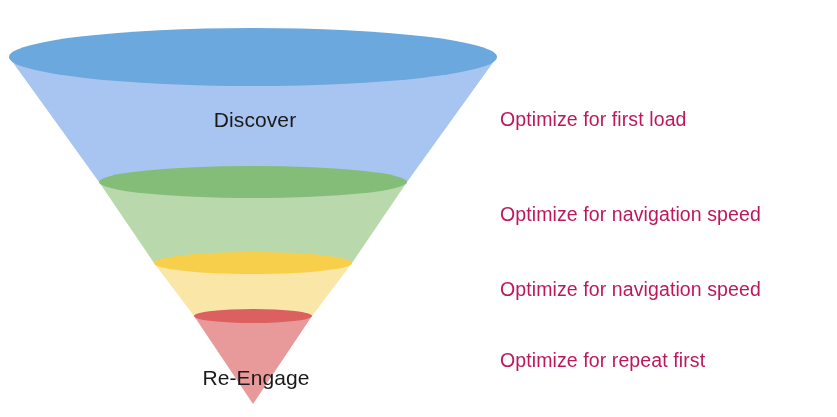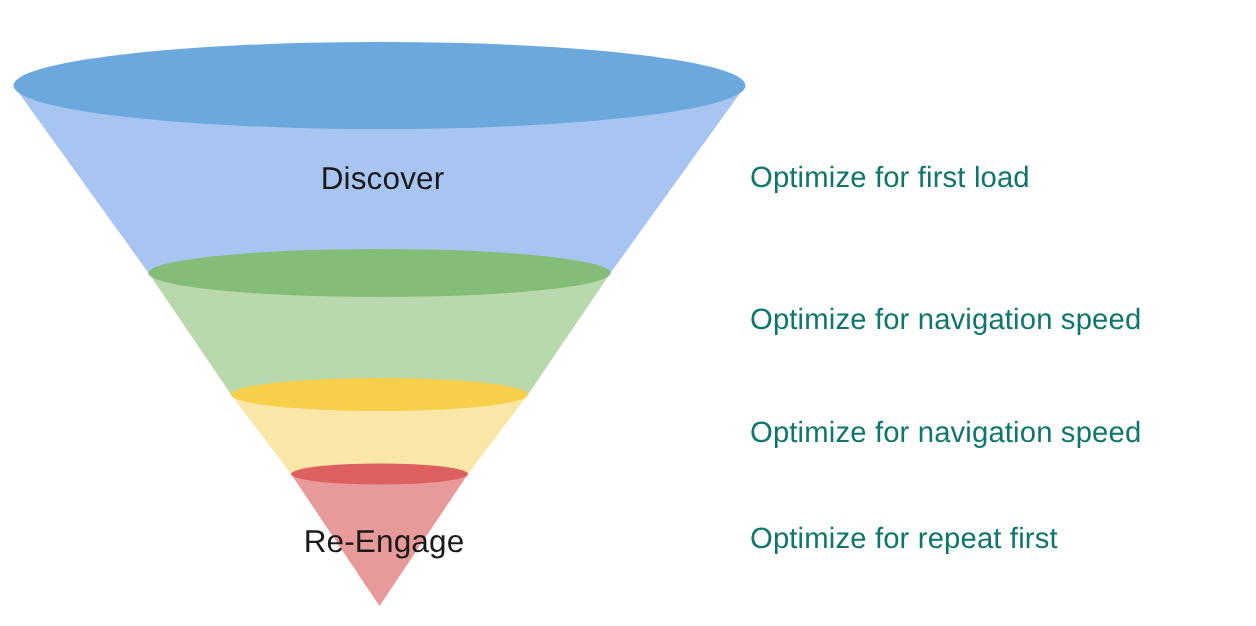--- a/index.html
+++ b/index.html
@@ -31,21 +31,21 @@
     font-size: 21px;
     color: #1a1a1a;
     white-space: nowrap;
     transform: translate(-50%, -50%);
     text-align: center;
     letter-spacing: 0.1px;
   }
   .annotation-label {
     position: absolute;
     font-size: 19.5px;
-    color: #0f766e;
+    color: #be185d;
     white-space: nowrap;
     transform: translateY(-50%);
     letter-spacing: 0.1px;
   }
 </style>
 </head>
 <body>
 
 <div id="funnel-diagram">
     <svg width="837" height="417" class="funnel-svg">
@@ -63,15 +63,15 @@
       </g>
       <g>
         <path d="M 194 316 L 253 404 L 312 316 Z" fill="#e89a9a"></path>
         <ellipse cx="253" cy="316" rx="59" ry="7" fill="#dc6060"></ellipse>
       </g>
     </svg>
     <div class="stage-label" style="left: 255px; top: 120px;">Discover</div>
     <div class="annotation-label" style="left: 500px; top: 119px;">Optimize for first load</div>
     <div class="annotation-label" style="left: 500px; top: 214px;">Optimize for navigation speed</div>
     <div class="annotation-label" style="left: 500px; top: 289px;">Optimize for navigation speed</div>
-    <div class="stage-label" style="left: 256px; top: 362px;">Re-Engage</div>
+    <div class="stage-label" style="left: 256px; top: 378px;">Re-Engage</div>
     <div class="annotation-label" style="left: 500px; top: 360px;">Optimize for repeat first</div>
   </div>
 
 </body></html>

